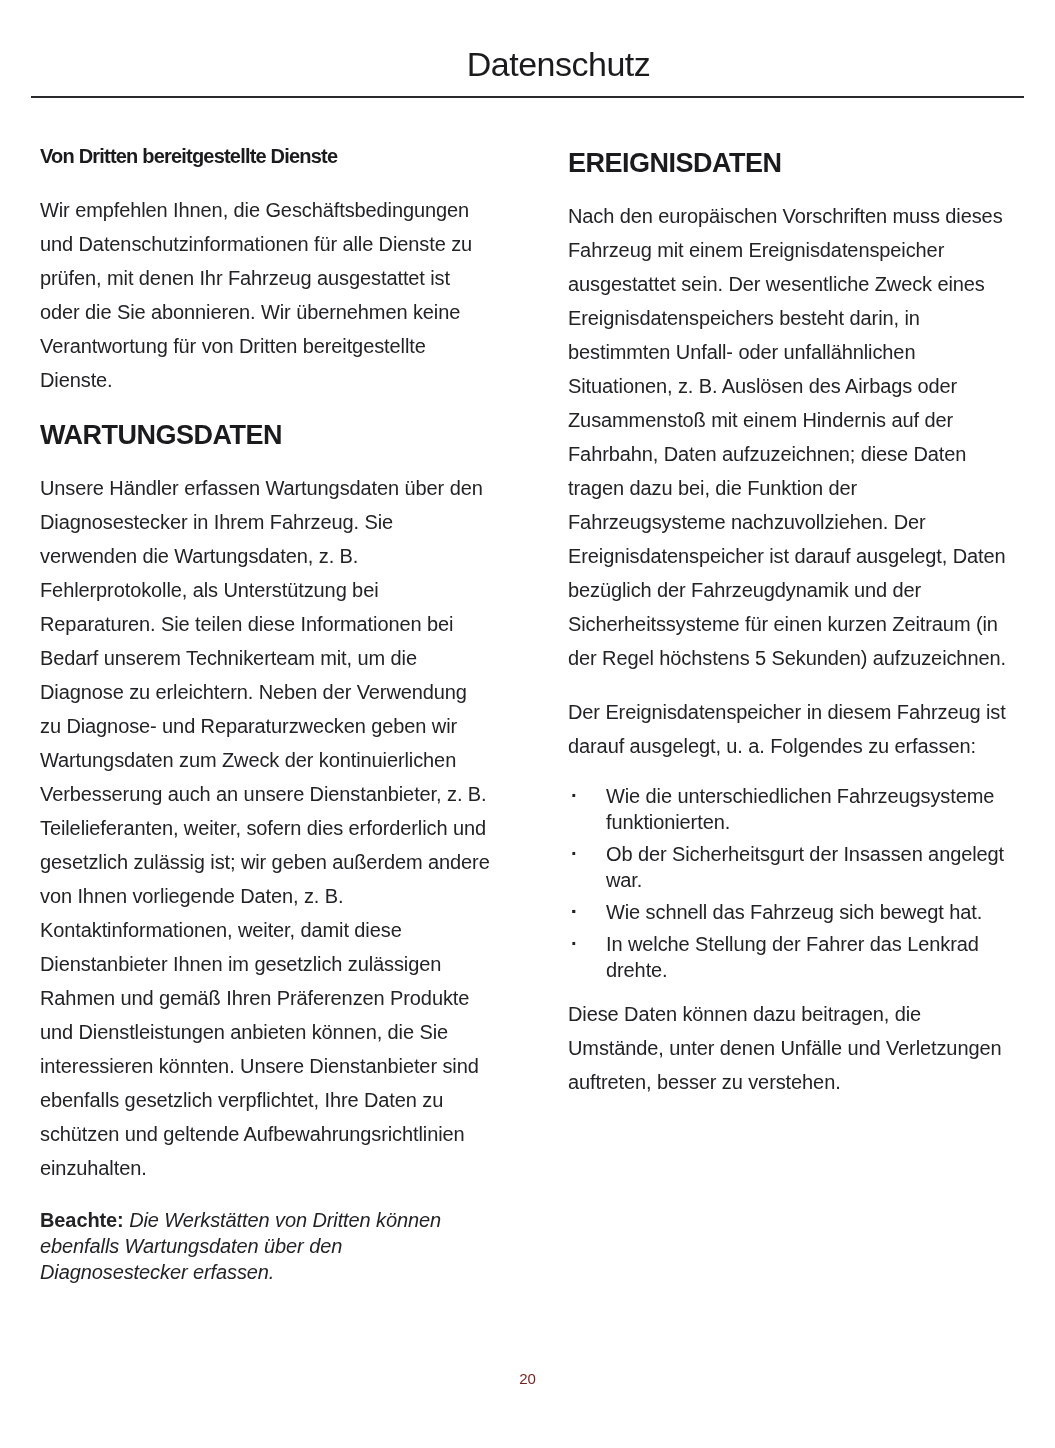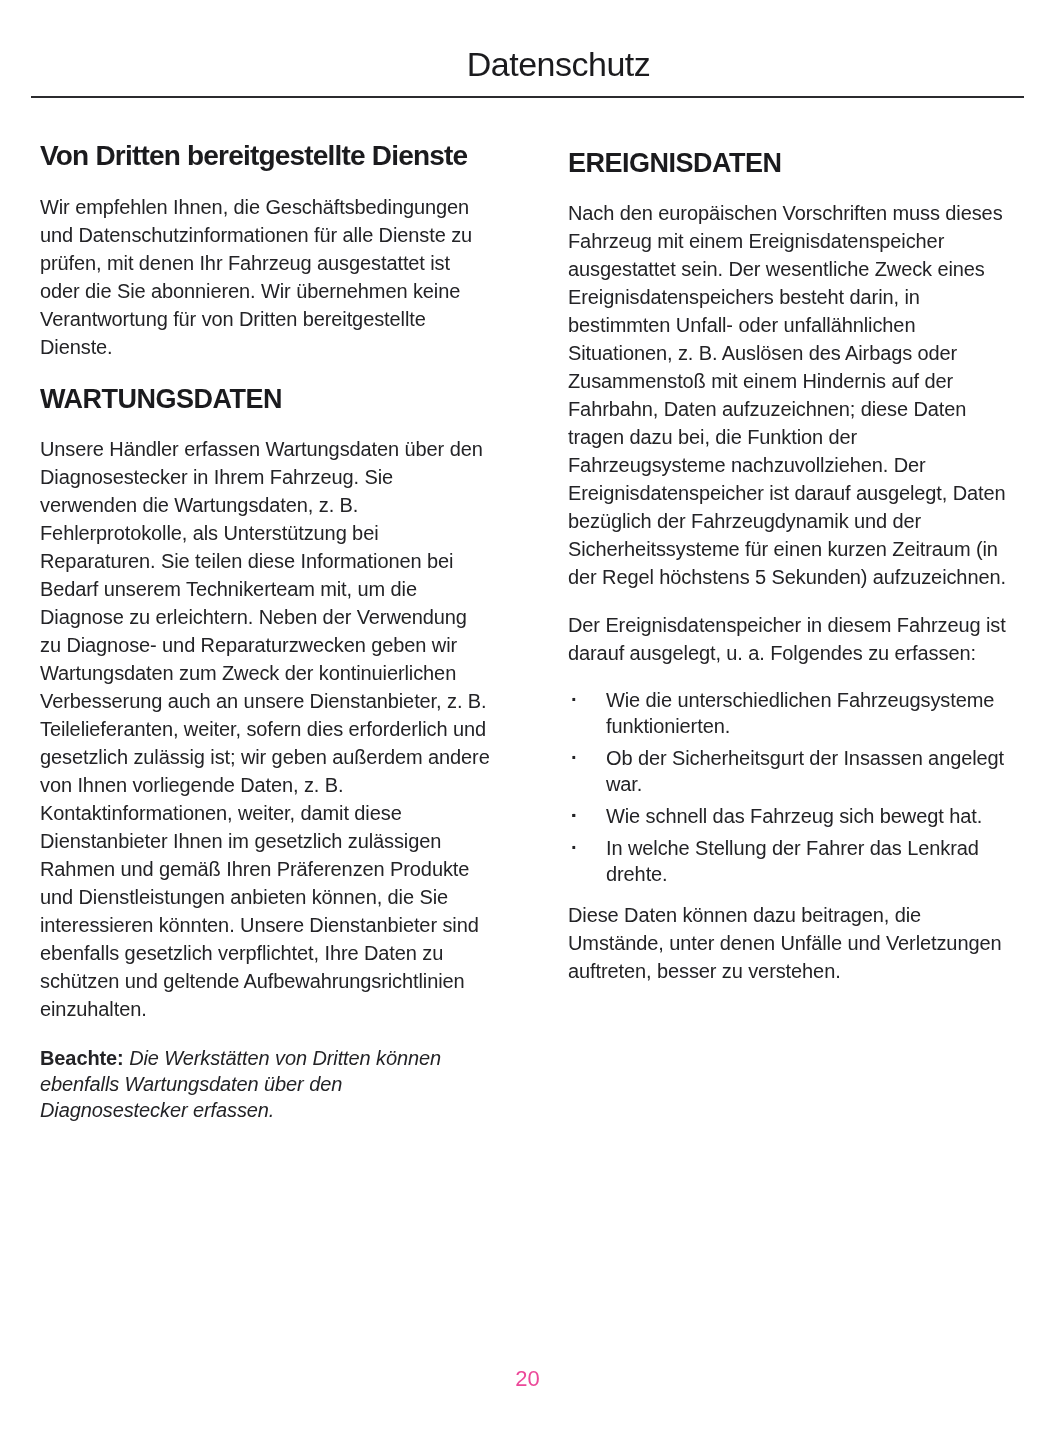--- a/index.html
+++ b/index.html
@@ -37,40 +37,40 @@
   .col {
     position: absolute;
     top: 135px;
     width: 452px;
   }
   .col-left  { left: 40px; }
   .col-right { left: 568px; }
 
   .subheading {
     margin: 6px 0 22px 0;
-    font-size: 28px;
+    font-size: 20px;
     line-height: 30px;
     font-weight: bold;
     letter-spacing: -0.8px;
     color: #1b1b1e;
   }
   .caps-heading {
     margin: 22px 0 20px 0;
     font-size: 27px;
     line-height: 32px;
     font-weight: bold;
     letter-spacing: -0.5px;
     color: #1b1b1e;
   }
   .col-right .caps-heading { margin-top: 12px; }
 
   .body-text {
     margin: 0 0 20px 0;
     font-size: 20px;
-    line-height: 28px;
+    line-height: 34px;
     letter-spacing: -0.1px;
     color: #232326;
   }
   .note-text {
     margin: 22px 0 0 0;
     font-size: 20px;
     line-height: 26px;
     letter-spacing: -0.1px;
     color: #232326;
   }
@@ -97,23 +97,23 @@
     top: -1px;
     font-size: 20px;
     font-weight: bold;
   }
   .page-number {
     position: absolute;
     top: 1366px;
     left: 0;
     width: 100%;
     text-align: center;
-    font-size: 22px;
+    font-size: 15px;
     line-height: 26px;
-    color: #ec4899;
+    color: #7f1d1d;
   }
 </style>
 </head>
 <body>
 
 <div class="page">
 
   <h1 class="page-title">Datenschutz</h1>
   <div class="header-rule"></div>
 

